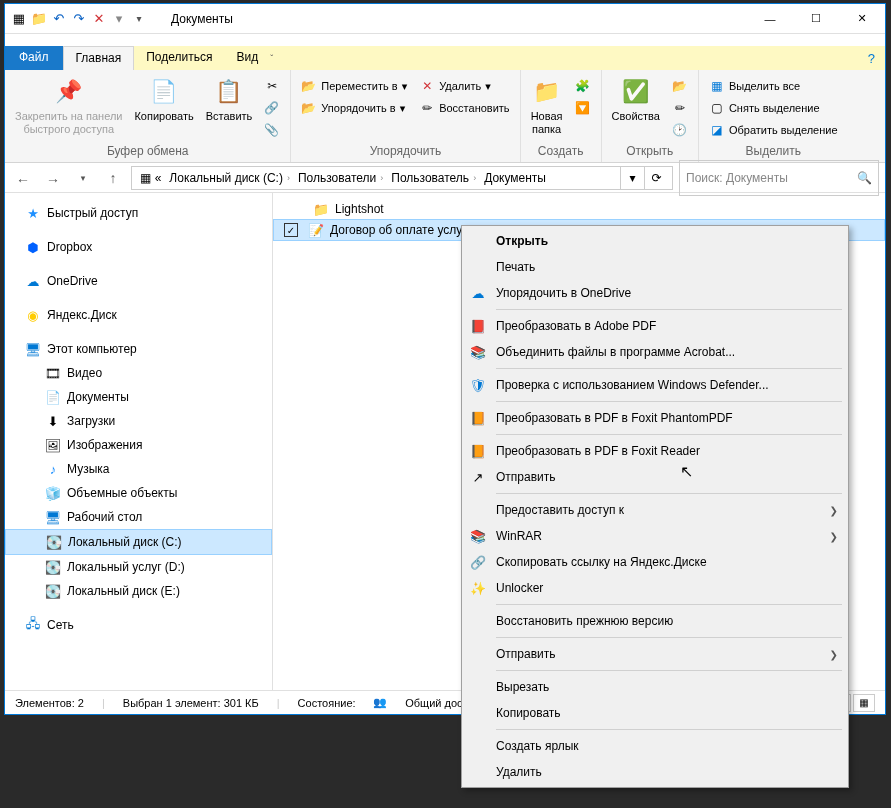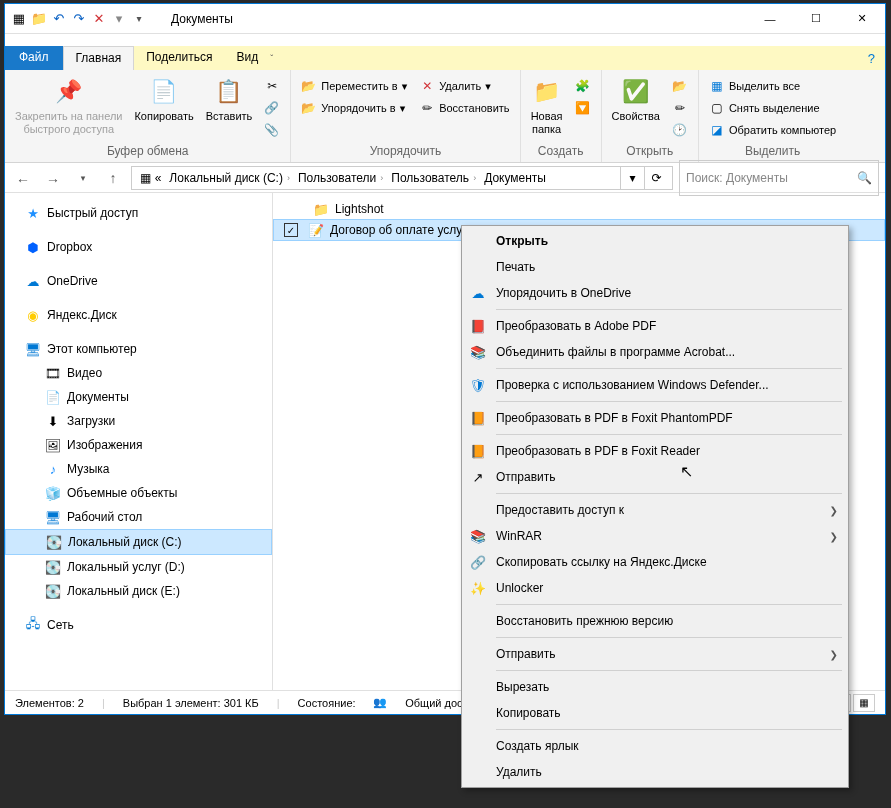--- a/index.html
+++ b/index.html
@@ -185,21 +185,21 @@
           <div class="rbtn-small">
               <span class="ico" style="color:#0078d7">▦</span>
               <span>Выделить все</span>
             </div>
           <div class="rbtn-small">
               <span class="ico">▢</span>
               <span>Снять выделение</span>
             </div>
           <div class="rbtn-small">
               <span class="ico" style="color:#0078d7">◪</span>
-              <span>Обратить компьютер</span>
+              <span>Обратить выделение</span>
             </div>
         </div>
       </div>
       <div class="rgroup-label">Выделить</div>
     </div>
   </div>
 
   <div class="addr-row">
     <div class="nav-arrow">←</div>
     <div class="nav-arrow dim">→</div>

